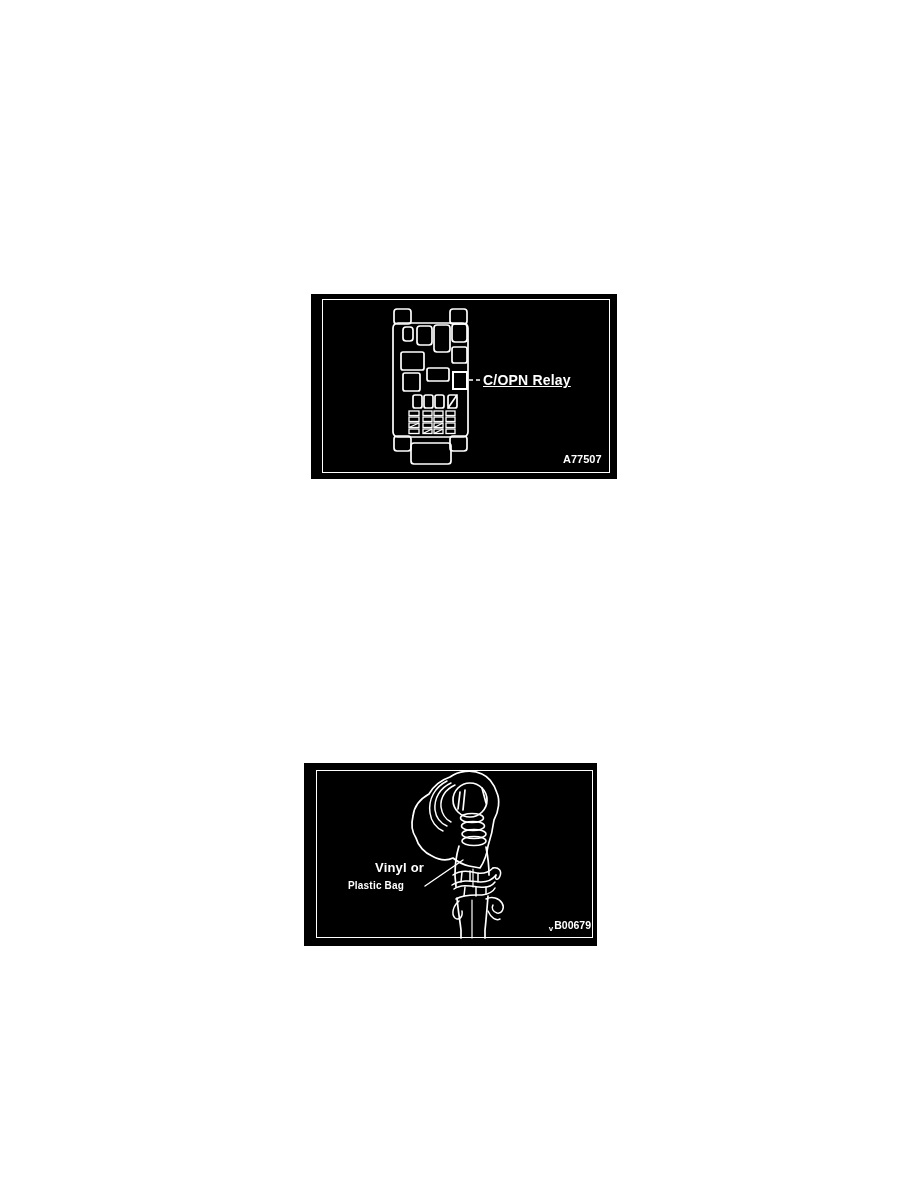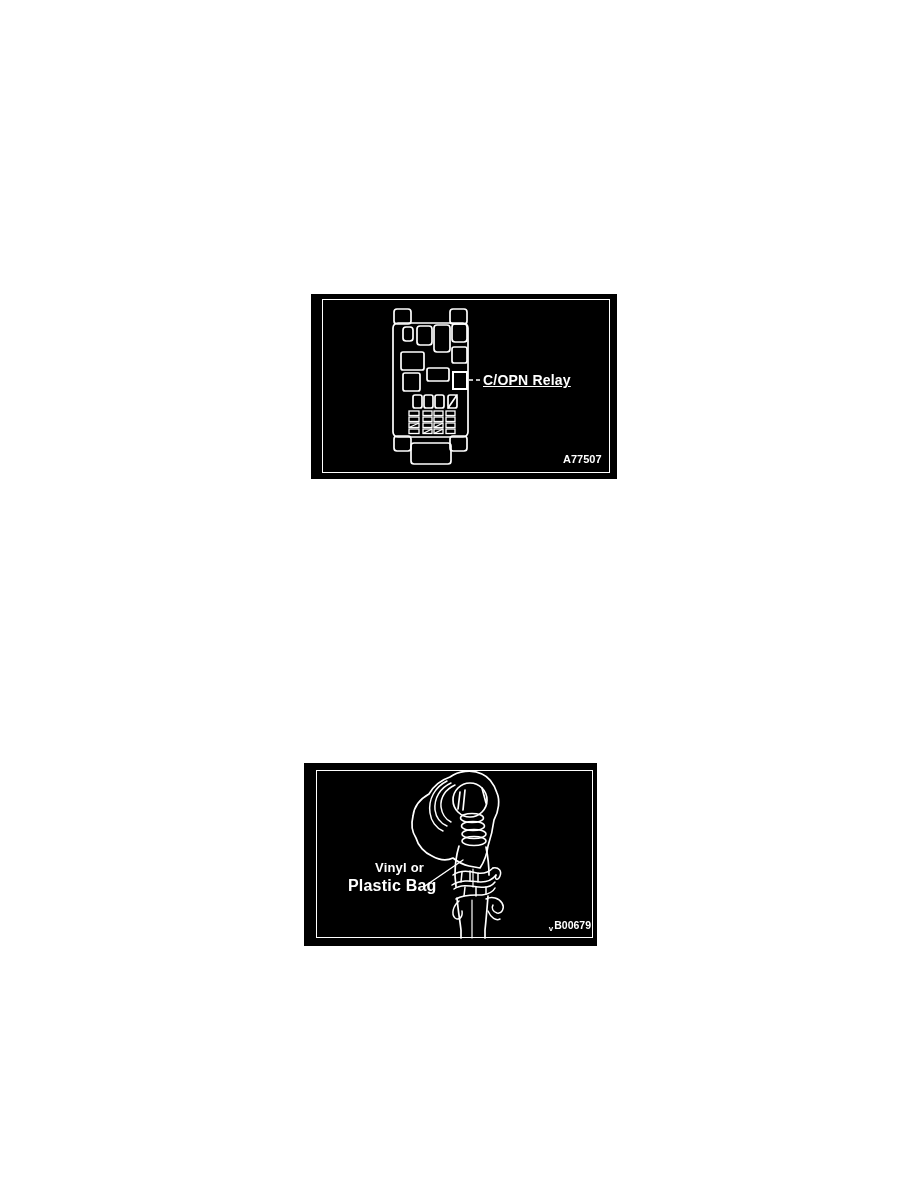--- a/index.html
+++ b/index.html
@@ -20,21 +20,21 @@
   }
   .frame1{left:11px;top:5px;right:7px;bottom:6px;}
   .frame2{left:12px;top:7px;right:4px;bottom:8px;}
   .art{position:absolute;left:0;top:0;width:100%;height:100%;}
   .callout{
     position:absolute;color:#ffffff;font-weight:bold;
     white-space:nowrap;line-height:14px;letter-spacing:0.2px;
   }
   .co1{left:172px;top:79px;font-size:14px;text-decoration:underline;}
   .co2a{left:34px;top:98px;font-size:13px;margin-left:37px;}
-  .co2b{left:44px;top:116px;font-size:16px;}
+  .co2b{left:44px;top:116px;font-size:10px;}
   .figcode{
     position:absolute;color:#ffffff;font-weight:bold;
     white-space:nowrap;
   }
   .fc1{left:252px;top:159px;font-size:11px;}
   .fc2{right:6px;top:156px;font-size:10.5px;margin-left:16px;}
   .fc2 .prefix{font-size:8px;vertical-align:-2px;margin-right:1px;font-weight:bold;}
 </style>
 </head>
 <body>

